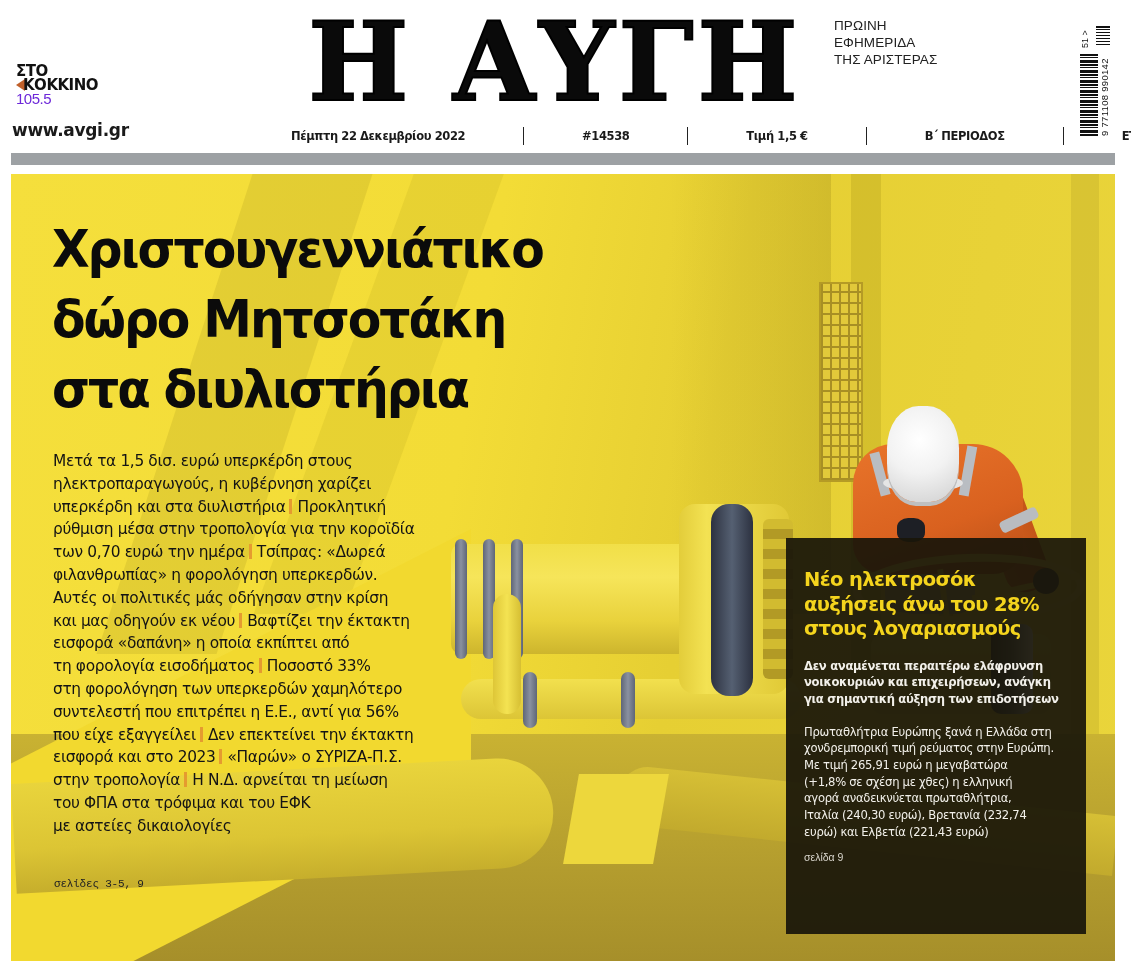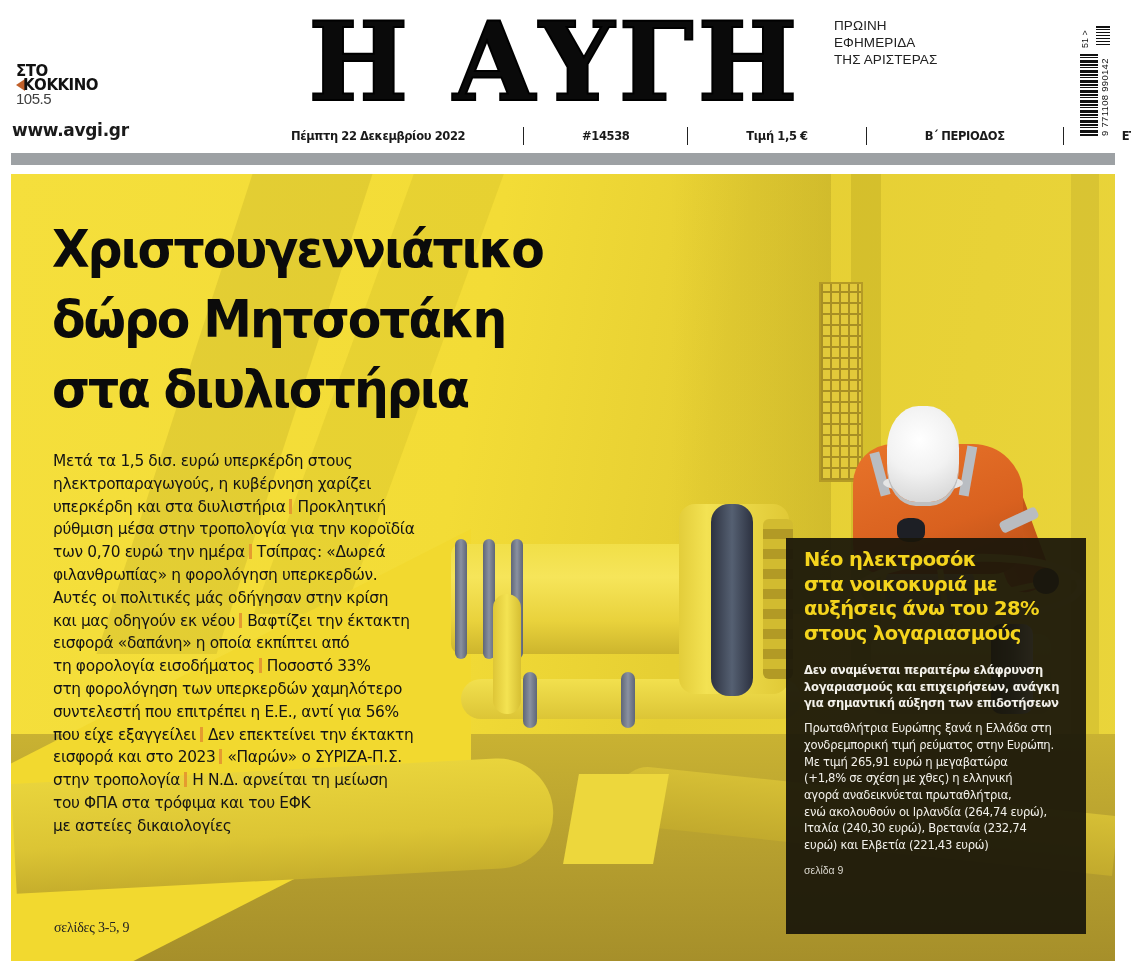--- a/index.html
+++ b/index.html
@@ -4,21 +4,21 @@
 <style>
   * { box-sizing: border-box; margin: 0; padding: 0; }
   html, body { width: 1131px; height: 973px; background: #ffffff; overflow: hidden; }
   body { position: relative; font-family: "Liberation Sans", sans-serif; color: #111; }
 
   
   .radio-logo { position: absolute; left: 16px; top: 64px; width: 100px; line-height: 14px; }
   .radio-logo .l1, .radio-logo .l2 { font-family: "DejaVu Sans", sans-serif; font-weight: bold; font-size: 15px; letter-spacing: -0.5px; color: #111; display: block; }
   .radio-logo .l2 { position: relative; padding-left: 0; }
   .radio-logo .l2 .arrow { display: inline-block; width: 0; height: 0; border-top: 6px solid transparent; border-bottom: 6px solid transparent; border-right: 9px solid #c0602a; vertical-align: -1px; margin-right: -2px; }
-  .radio-logo .l3 { font-family: "Liberation Sans", sans-serif; font-size: 15px; letter-spacing: -0.5px; color: #404040; display: block; }
+  .radio-logo .l3 { font-family: "Liberation Sans", sans-serif; font-size: 15px; letter-spacing: -0.5px; color: #6d28d9; display: block; }
   .website { position: absolute; left: 12px; top: 120px; font-family: "DejaVu Sans", sans-serif; font-weight: bold; font-size: 17px; color: #1a1a1a; letter-spacing: -0.3px; }
 
   .masthead-title { position: absolute; left: 300px; top: 8px; width: 520px; height: 108px; font-family: "DejaVu Serif", serif; font-weight: bold; font-size: 108px; line-height: 108px; letter-spacing: 4px; color: #0a0a0a; text-align: center; -webkit-text-stroke: 2px #000; white-space: nowrap; transform: scaleX(0.98); transform-origin: left top; }
 
   .tagline { position: absolute; left: 822px; top: 17px; font-family: "Liberation Sans", sans-serif; font-size: 13.5px; line-height: 17px; color: #222; letter-spacing: 0.1px; margin-left: 12px; }
   .tagline span { display: block; }
 
   .barcode { position: absolute; left: 1080px; top: 18px; width: 32px; height: 116px; }
   .barcode .upper { position: absolute; left: 0; top: 0; width: 30px; height: 30px; }
   .barcode .lower { position: absolute; left: 0; top: 36px; width: 30px; height: 82px; }
@@ -82,30 +82,30 @@
   .helmet { left: 876px; top: 232px; width: 72px; height: 96px; border-radius: 44% 44% 40% 40%; background: radial-gradient(circle at 45% 35%, #ffffff 0%, #f2f2f2 45%, #cfcfcf 100%); box-shadow: 0 4px 0 #bfbfbf; }
   .helmet-brim { left: 872px; top: 300px; width: 80px; height: 18px; border-radius: 50%; background: #e5e5e5; }
 
   
   .headline { position: absolute; left: 52px; top: 214px; font-family: "DejaVu Sans", sans-serif; font-weight: bold; font-size: 52px; line-height: 70px; color: #0b0b0b; letter-spacing: -2.2px; transform: scaleX(0.94); transform-origin: left top; }
   .headline span { display: block; white-space: nowrap; }
 
   .deck { position: absolute; left: 53px; top: 450px; width: 420px; font-family: "DejaVu Sans", sans-serif; font-size: 15.4px; line-height: 22.8px; color: #141414; letter-spacing: -0.35px; }
   .deck .line { display: block; white-space: nowrap; }
   .deck .bar { display: inline-block; width: 3px; height: 15px; background: #e59b2f; margin: 0 5px 0 4px; vertical-align: -2px; }
-  .pages-ref { position: absolute; left: 54px; top: 920px; font-family: Liberation Serif, serif; font-size: 14px; color: #222; letter-spacing: -0.2px; }
-
-  
-  .sidebar-box { position: absolute; left: 786px; top: 538px; width: 300px; height: 396px; background: rgba(25,22,10,0.93); padding: 10px 18px 0 18px; }
+  .pages-ref { position: absolute; left: 54px; top: 878px; font-family: Liberation Mono, monospace; font-size: 11px; color: #222; letter-spacing: -0.2px; }
+
+  
+  .sidebar-box { position: absolute; left: 786px; top: 538px; width: 300px; height: 396px; background: rgba(25,22,10,0.93); padding: 30px 18px 0 18px; }
   .sidebar-title { font-family: "DejaVu Sans", sans-serif; font-weight: bold; font-size: 19.5px; line-height: 24.5px; color: #f4d41d; letter-spacing: -0.6px; text-align: left; }
   .sidebar-title span { display: block; white-space: nowrap; }
   .sidebar-title span:nth-child(1) { padding-left: 0; }
   .sidebar-p1, .sidebar-p2 { font-family: "DejaVu Sans", sans-serif; font-size: 11.6px; line-height: 16.7px; color: #f2f0ea; letter-spacing: -0.3px; }
   .sidebar-p1 { margin-top: 16px; font-weight: bold; }
-  .sidebar-p2 { margin-top: 8px; }
+  .sidebar-p2 { margin-top: 16px; }
   .sidebar-p1 span, .sidebar-p2 span { display: block; white-space: nowrap; }
   .sidebar-page { margin-top: 10px; font-family: "Liberation Sans", sans-serif; font-size: 10.5px; color: #d8d5cc; }
 </style>
 </head>
 <body>
 
 <div class="radio-logo">
   <span class="l1">ΣΤΟ</span>
   <span class="l2"><span class="arrow"></span><span>ΚΟΚΚΙΝΟ</span></span>
   <span class="l3">105.5</span>
@@ -217,33 +217,31 @@
   <span class="line"><span>εισφορά και στο 2023</span><span class="bar"></span><span>«Παρών» ο ΣΥΡΙΖΑ-Π.Σ.</span></span>
   <span class="line"><span>στην τροπολογία</span><span class="bar"></span><span>Η Ν.Δ. αρνείται τη μείωση</span></span>
   <span class="line"><span>του ΦΠΑ στα τρόφιμα και του ΕΦΚ</span></span>
   <span class="line"><span>με αστείες δικαιολογίες</span></span>
 </div>
 <div class="pages-ref">σελίδες 3-5, 9</div>
 
 <div class="sidebar-box">
   <div class="sidebar-title">
     <span>Νέο ηλεκτροσόκ</span>
-    <span>στα νοικοκυριά με</span>
     <span>αυξήσεις άνω του 28%</span>
     <span>στους λογαριασμούς</span>
   </div>
   <div class="sidebar-p1">
     <span>Δεν αναμένεται περαιτέρω ελάφρυνση</span>
-    <span>λογαριασμούς και επιχειρήσεων, ανάγκη</span>
+    <span>νοικοκυριών και επιχειρήσεων, ανάγκη</span>
     <span>για σημαντική αύξηση των επιδοτήσεων</span>
   </div>
   <div class="sidebar-p2">
     <span>Πρωταθλήτρια Ευρώπης ξανά η Ελλάδα στη</span>
     <span>χονδρεμπορική τιμή ρεύματος στην Ευρώπη.</span>
     <span>Με τιμή 265,91 ευρώ η μεγαβατώρα</span>
     <span>(+1,8% σε σχέση με χθες) η ελληνική</span>
     <span>αγορά αναδεικνύεται πρωταθλήτρια,</span>
-    <span>ενώ ακολουθούν οι Ιρλανδία (264,74 ευρώ),</span>
     <span>Ιταλία (240,30 ευρώ), Βρετανία (232,74</span>
     <span>ευρώ) και Ελβετία (221,43 ευρώ)</span>
   </div>
   <div class="sidebar-page">σελίδα 9</div>
 </div>
 
 </body></html>

